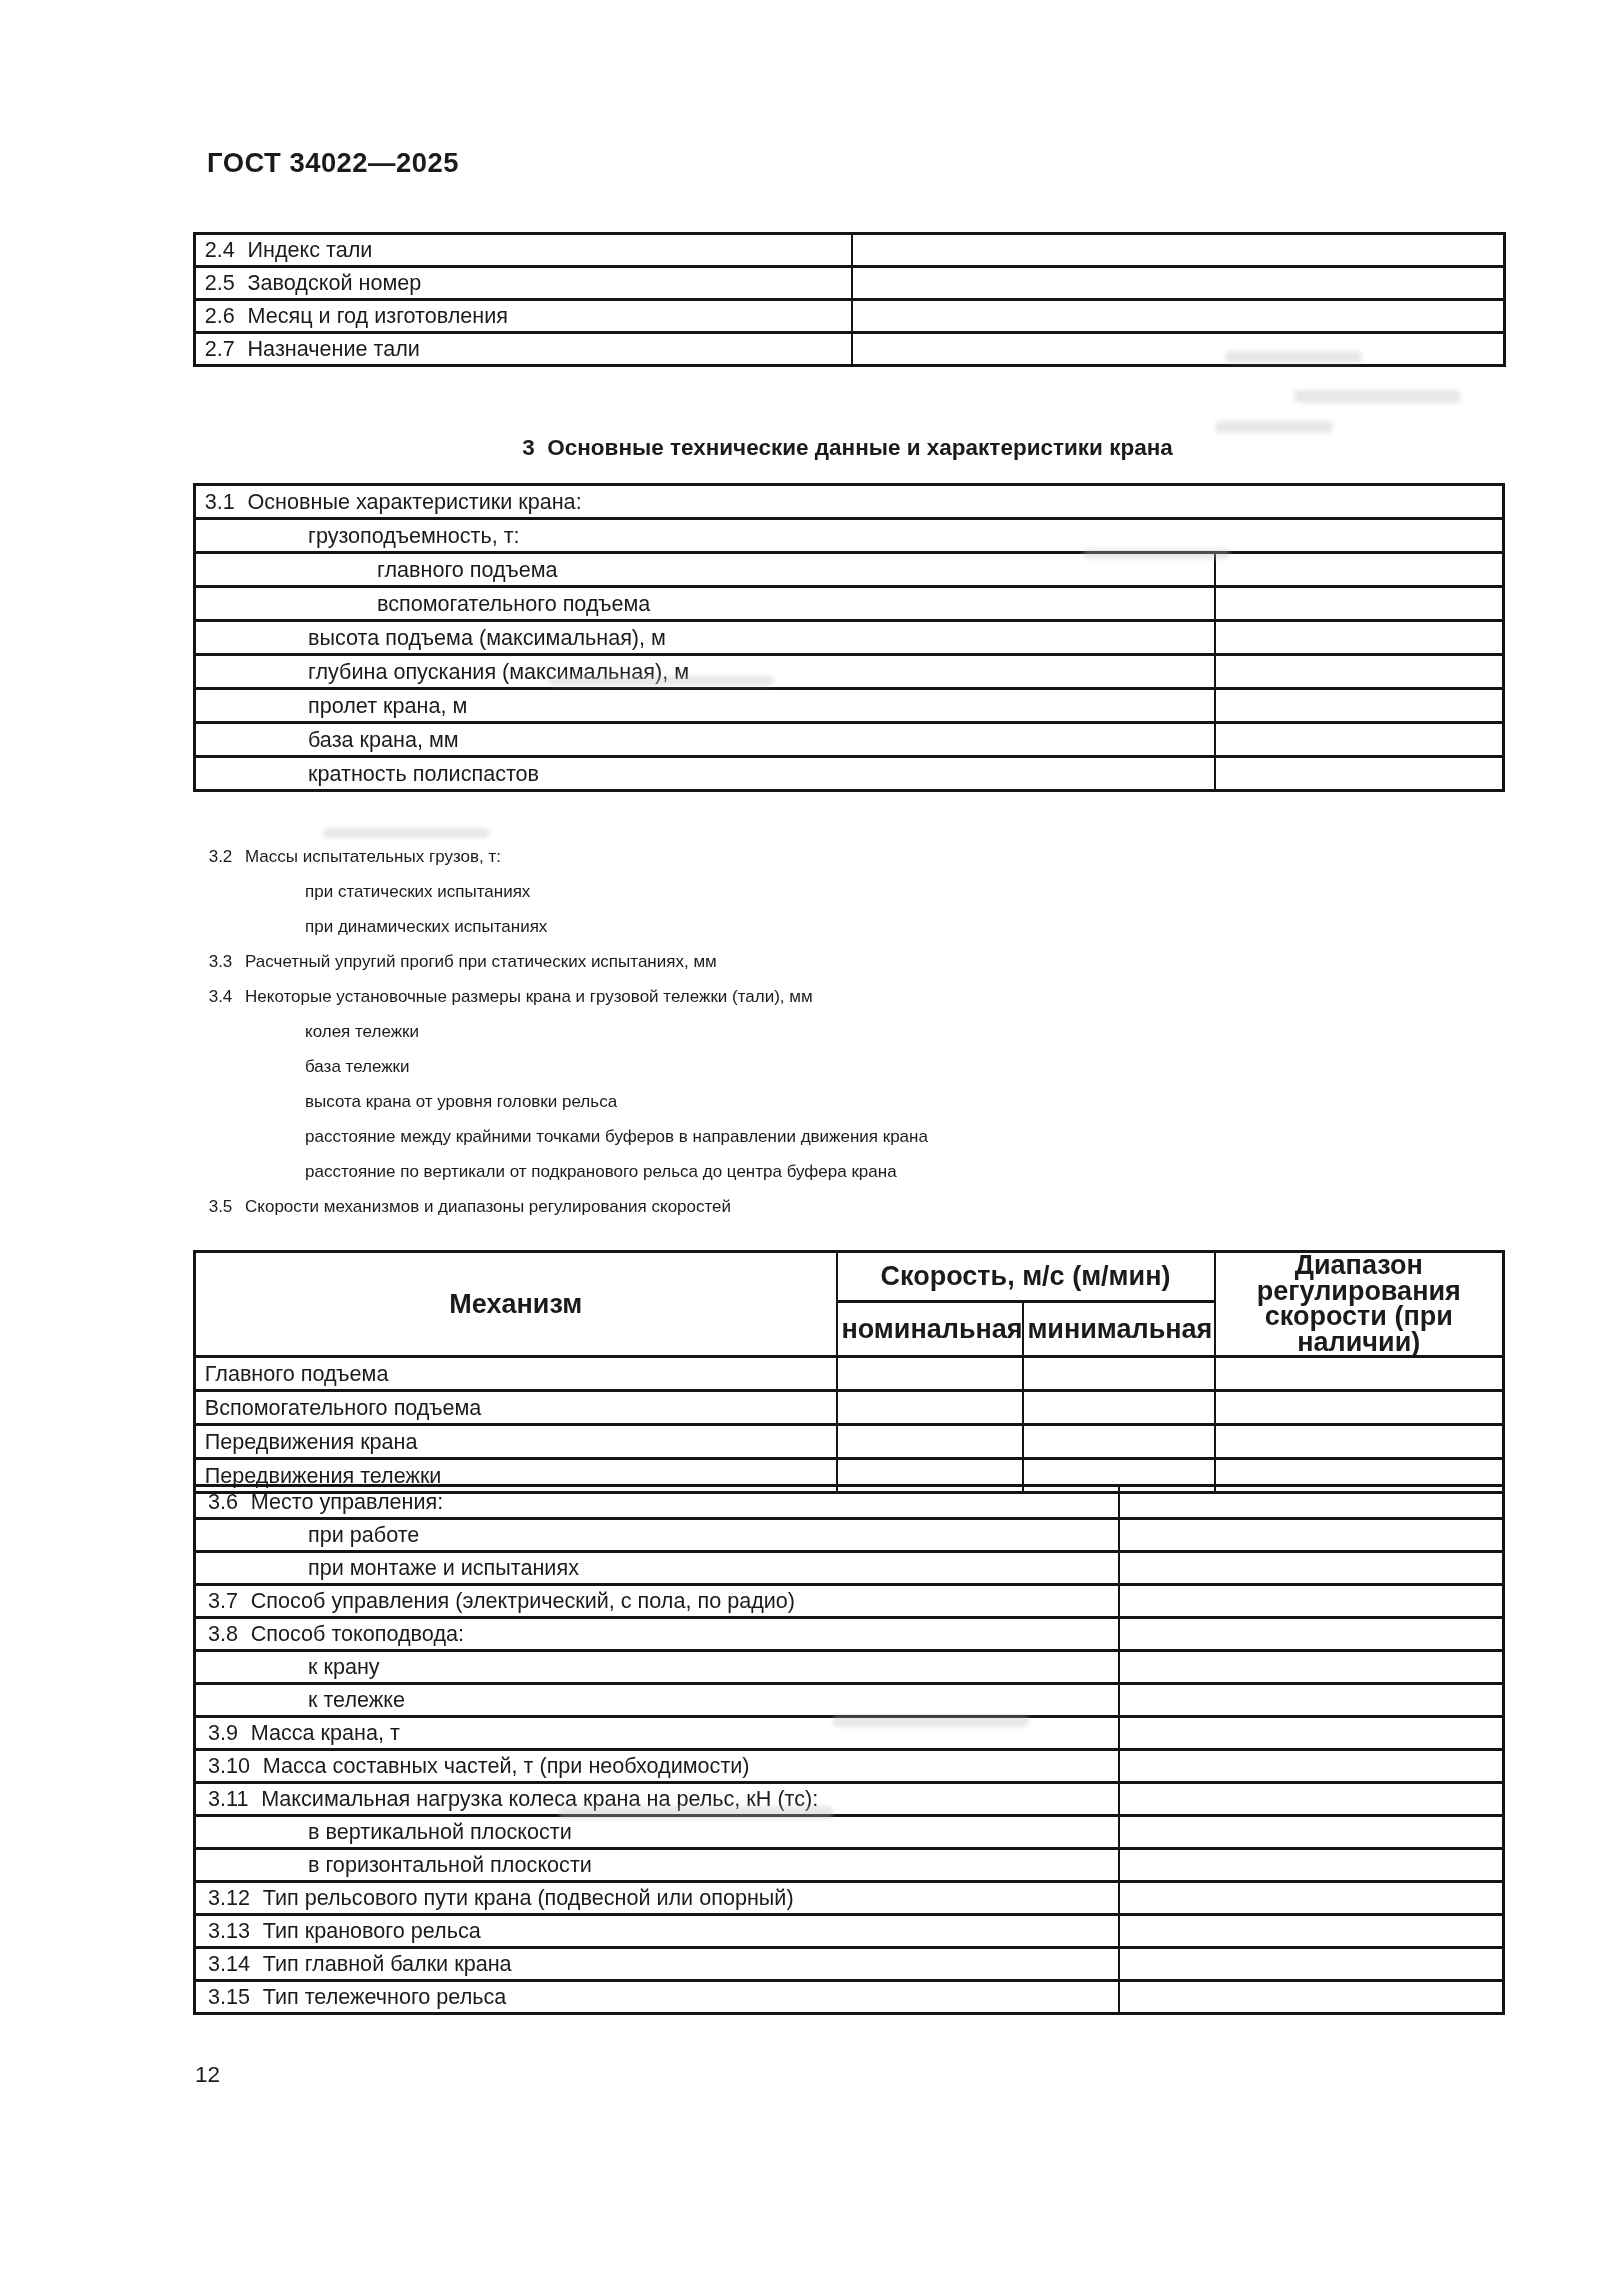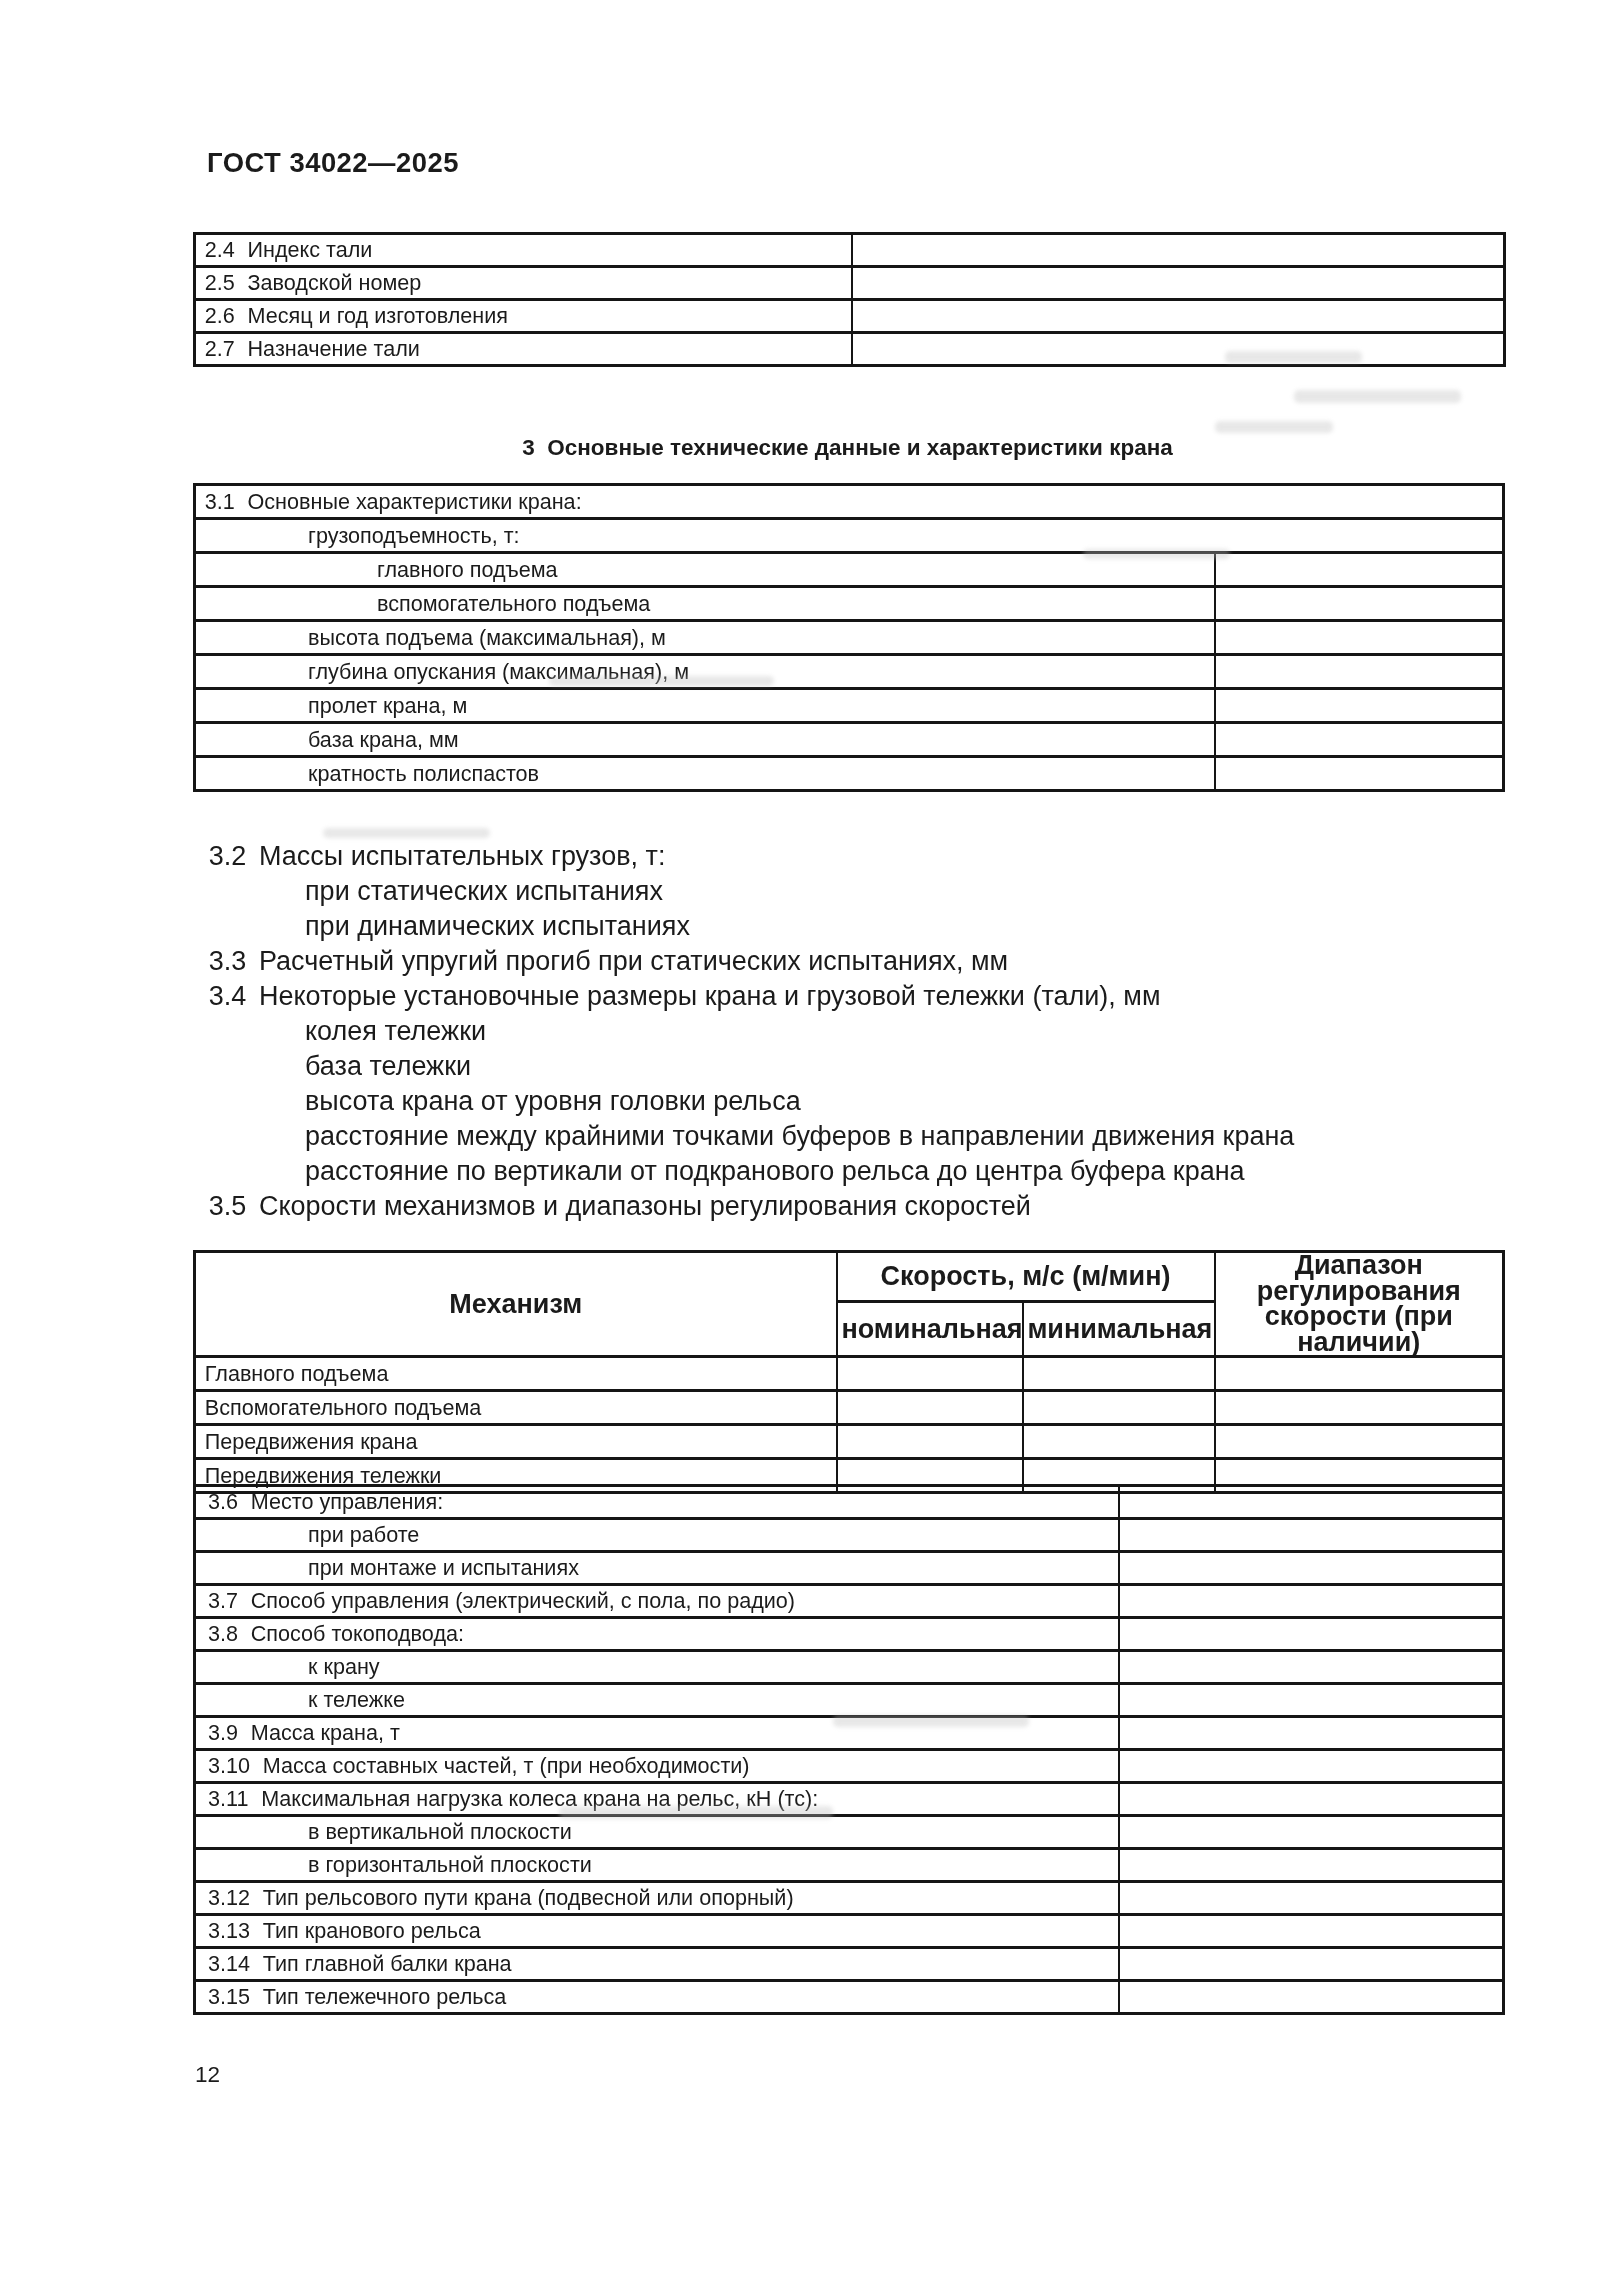--- a/index.html
+++ b/index.html
@@ -37,21 +37,21 @@
   
   #tableA{left:193px;top:232px;}
   #tableA td{height:30px;}
   
   #tableB{left:193px;top:483px;}
   #tableB td{height:31px;}
   
   #textblock{left:193px;top:839px;width:1309px;}
   #textblock .tline{
     height:35px;display:flex;align-items:center;
-    font-size:27px;padding-left:15.7px;white-space:nowrap;
+    font-size:17px;padding-left:15.7px;white-space:nowrap;
   }
   #textblock .tline.ind1{padding-left:112px !important;}
   
   #tableS{left:193px;top:1250px;}
   #tableS th{font-weight:bold;text-align:center;font-size:27px;white-space:normal;padding:0 3.9px;}
   #tableS .hr1 th{height:39px;}
   #tableS .hr2 th{height:43px;}
   #tableS td{height:31px;}
   #tableS .range-line{line-height:25.5px;}
   

